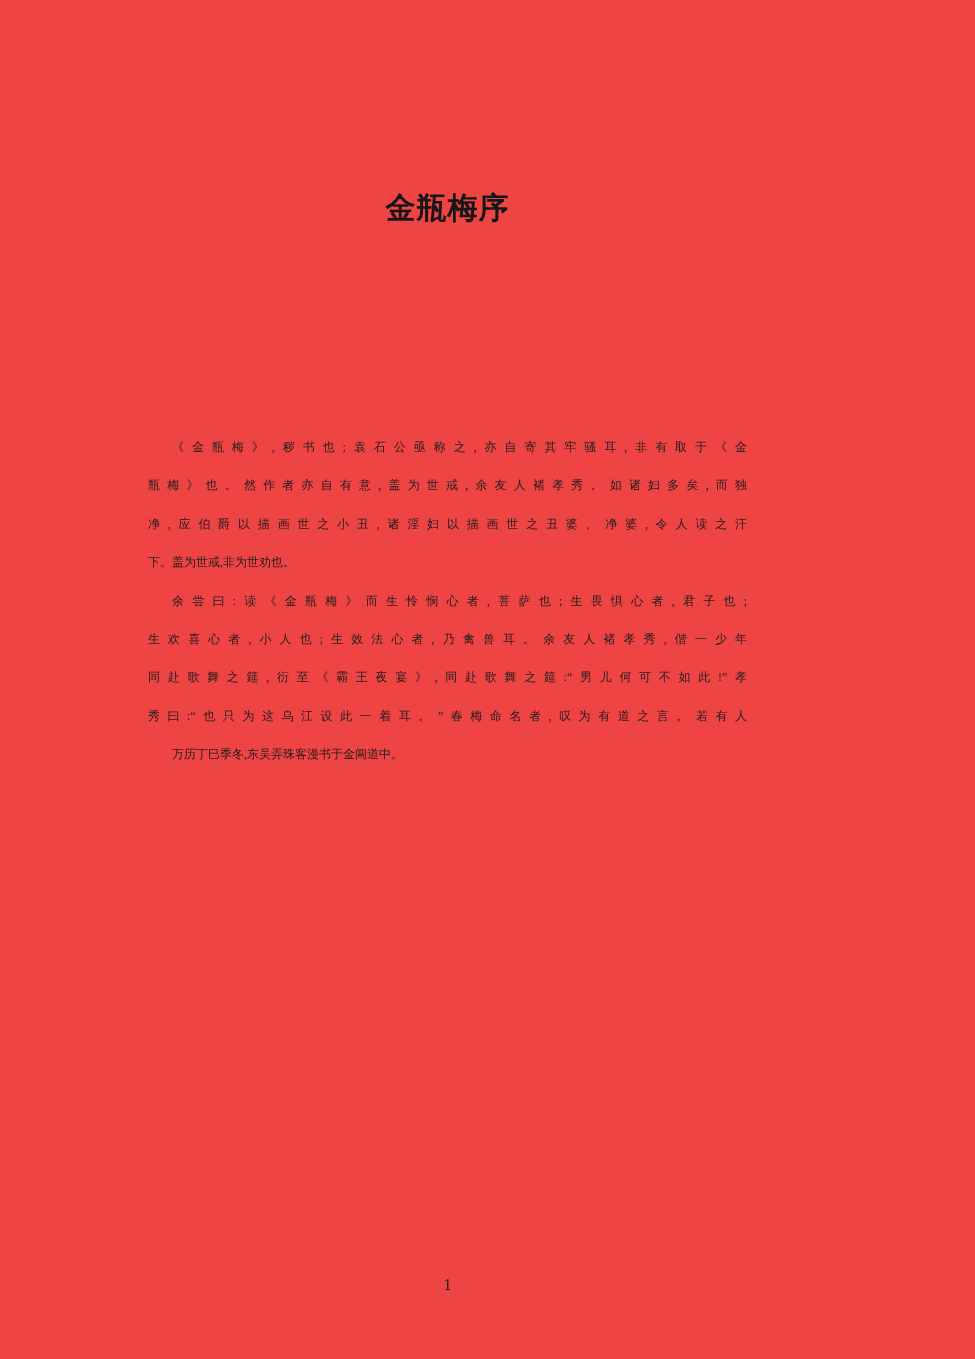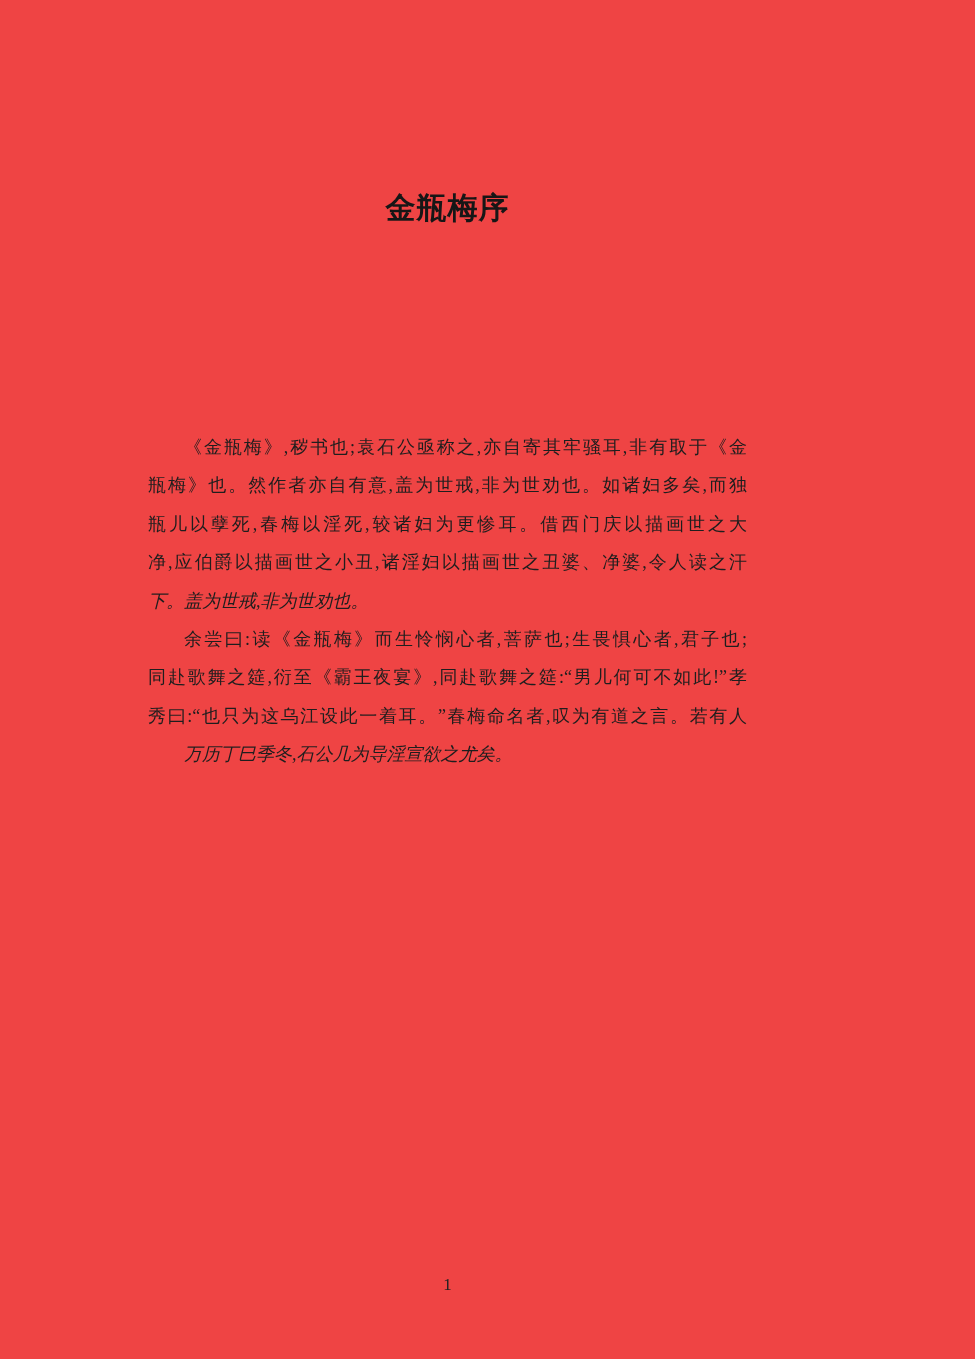--- a/index.html
+++ b/index.html
@@ -26,28 +26,28 @@
   }
   .body-text {
     position: absolute;
     top: 428px;
     left: 148px;
     width: 599px;
   }
   .line {
     height: 38.4px;
     line-height: 38.4px;
-    font-size: 18px;
+    font-size: 12px;
     text-align: justify;
     text-align-last: justify;
     overflow: hidden;
     white-space: normal;
   }
   .line.indent { text-indent: 2em; }
-  .line.para-end { text-align: center; text-align-last: left; font-style: italic; }
+  .line.para-end { text-align: center; text-align-last: left; }
   .pageno {
     position: absolute;
     top: 1275px;
     left: 148px;
     width: 599px;
     text-align: center;
     font-size: 17px;
     color: #222222;
   }
 </style>
@@ -55,33 +55,33 @@
 <body>
 
 <div class="page">
 
   <h1 class="title">金瓶梅序</h1>
 
   <div class="body-text">
 
     <div class="para">
       <div class="line indent">《金瓶梅》,秽书也;袁石公亟称之,亦自寄其牢骚耳,非有取于《金</div>
-      <div class="line">瓶梅》也。然作者亦自有意,盖为世戒,非为世劝也。如诸妇多矣,而独</div>
-      <div class="line">瓶儿以孽死,春梅以淫死,较诸妇为更惨耳。借西门庆以描画世之大</div>
+      <div class="line">瓶梅》也。然作者亦自有意,盖为世戒,余友人褚孝秀。如诸妇多矣,而独</div>
       <div class="line">净,应伯爵以描画世之小丑,诸淫妇以描画世之丑婆、净婆,令人读之汗</div>
       <div class="line para-end">下。盖为世戒,非为世劝也。</div>
     </div>
 
     <div class="para">
       <div class="line indent">余尝曰:读《金瓶梅》而生怜悯心者,菩萨也;生畏惧心者,君子也;</div>
+      <div class="line">生欢喜心者,小人也;生效法心者,乃禽兽耳。余友人褚孝秀,偕一少年</div>
       <div class="line">同赴歌舞之筵,衍至《霸王夜宴》,同赴歌舞之筵:“男儿何可不如此!”孝</div>
       <div class="line">秀曰:“也只为这乌江设此一着耳。”春梅命名者,叹为有道之言。若有人</div>
     </div>
 
     <div class="para">
-      <div class="line indent para-end">万历丁巳季冬,石公几为导淫宣欲之尤矣。</div>
+      <div class="line indent para-end">万历丁巳季冬,东吴弄珠客漫书于金阊道中。</div>
     </div>
 
   </div>
 
   <div class="pageno">1</div>
 
 </div>
 
 </body></html>

